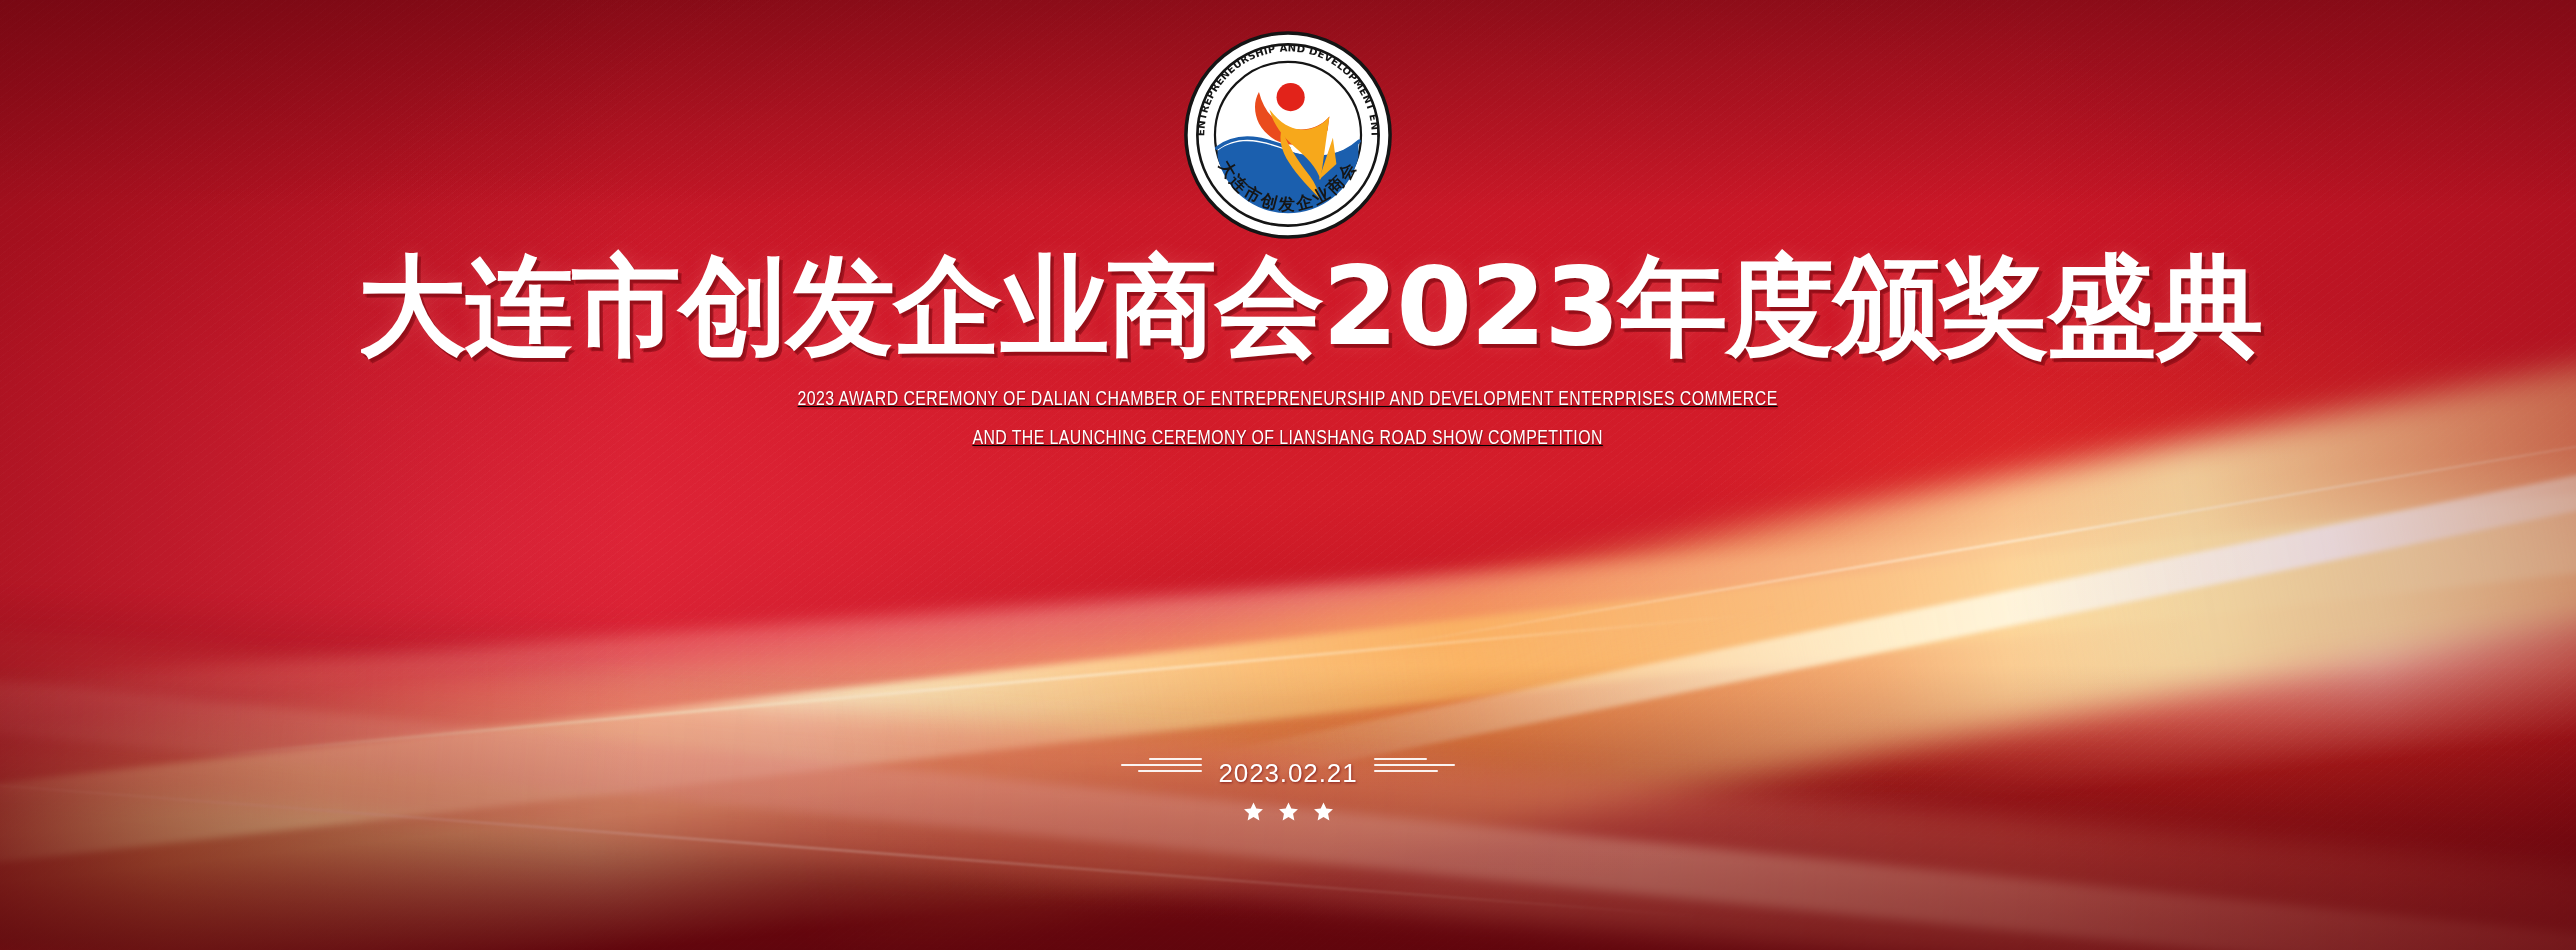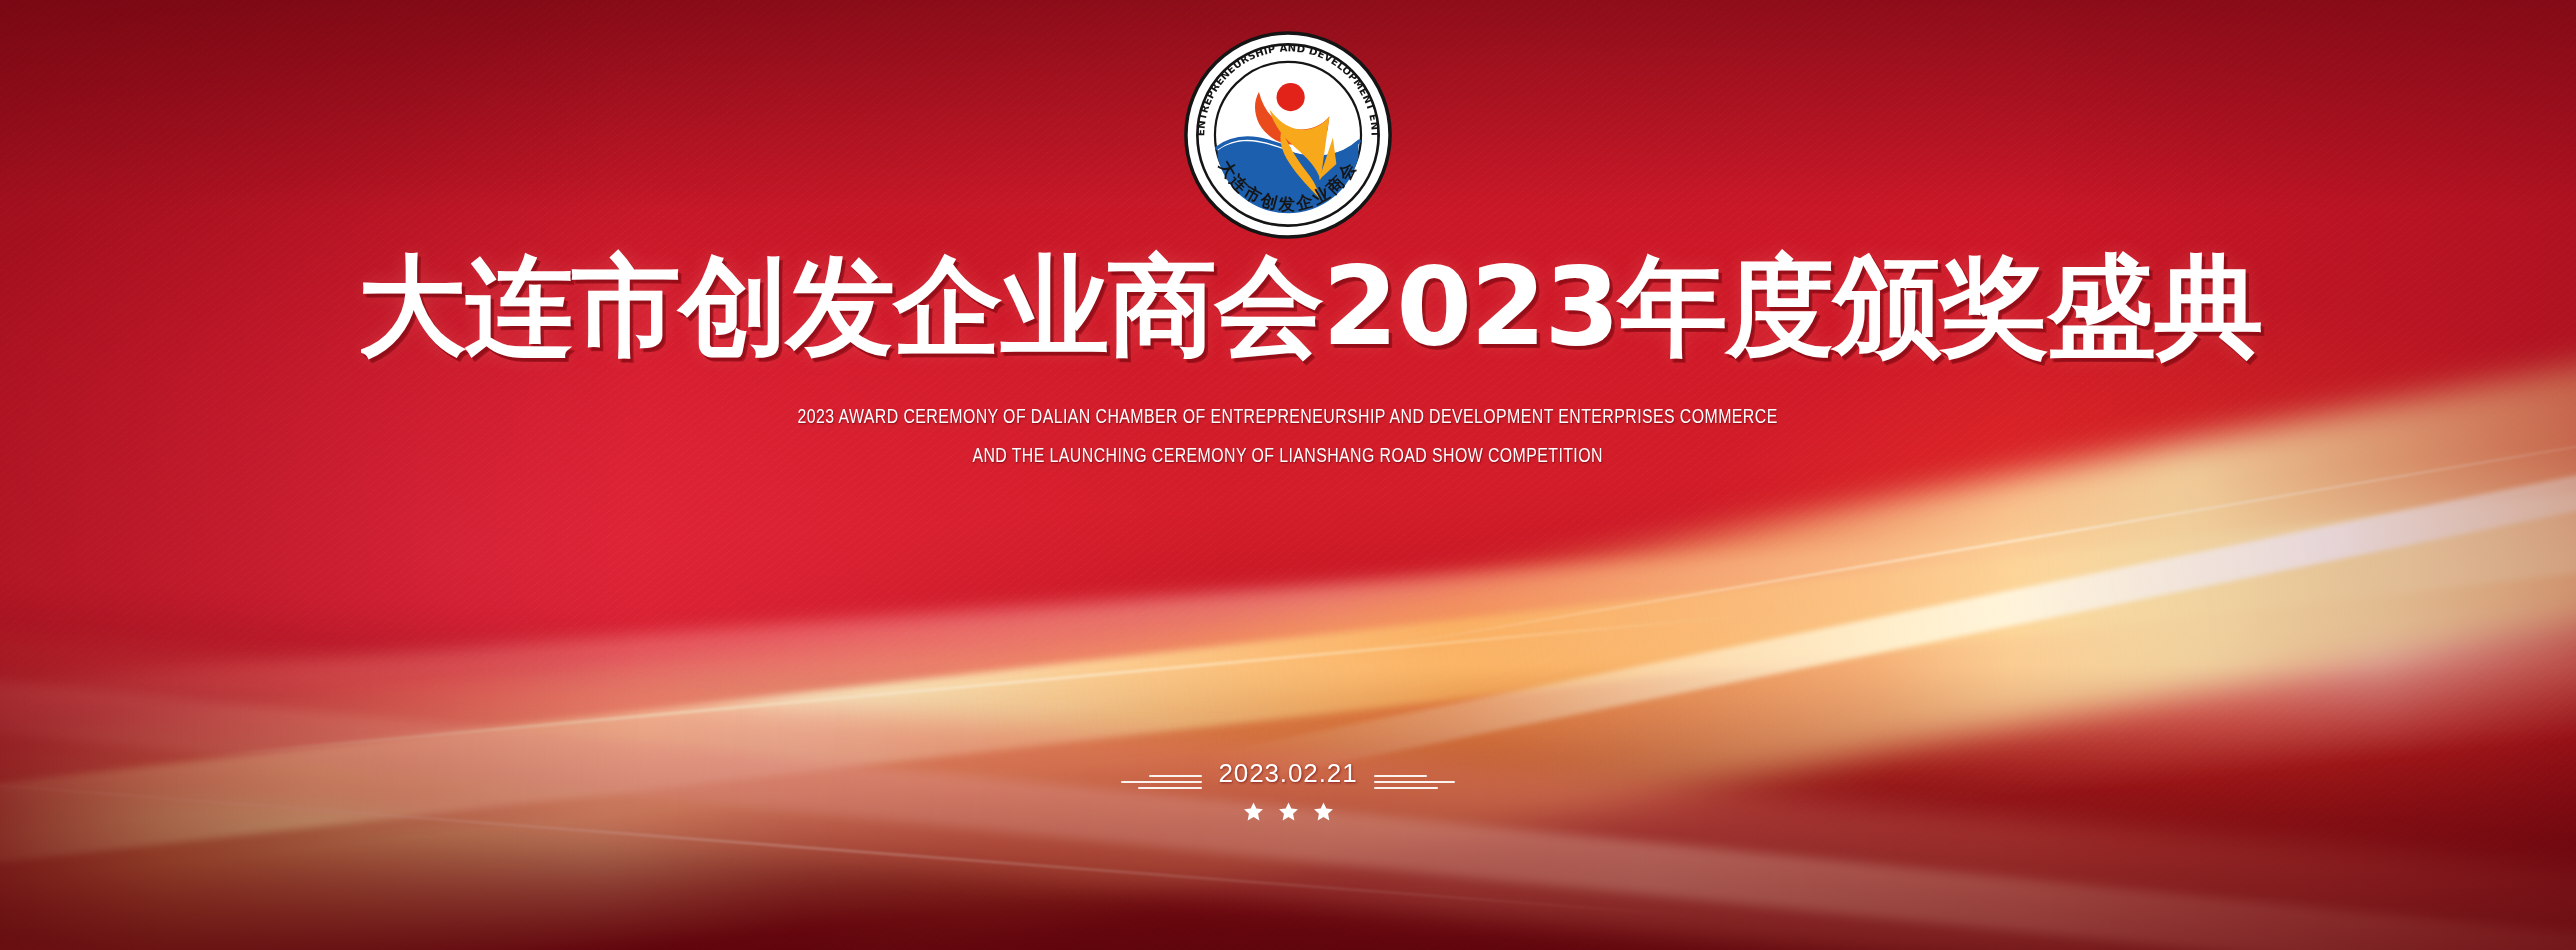--- a/index.html
+++ b/index.html
@@ -215,23 +215,24 @@
        3.5px 4.4px 0 rgba(120,6,14,0.55),
        1.8px 2.6px 0 rgba(150,10,18,0.45),
        0 0 19.4px rgba(255,160,150,0.20);
     white-space: nowrap;
   }
   .title-line.l1 { font-size: 109px; }
   .title-line.l2 { font-size: 109px; margin-top: 10.6px; }
 
   
   .subtitle-block {
-    margin-top: 46px;
+    margin-top: 28px;
     text-align: center;
     flex: 0 0 auto;
+    text-decoration: underline;
   }
   .subtitle-line {
     color: #ffffff;
     font-family: "Liberation Sans", sans-serif;
     font-size: 19.4px;
     font-weight: 400;
     letter-spacing: 0.5px;
     line-height: 1.0;
     transform: scaleX(0.82);
     transform-origin: center;
@@ -244,21 +245,21 @@
   .date-block {
     position: absolute;
     left: 0; right: 0;
     top: 758px;
     display: flex;
     flex-direction: column;
     align-items: center;
   }
   .date-row {
     display: flex;
-    align-items: flex-end;
+    align-items: flex-start;
     gap: 16px;
   }
   .date-rules {
     display: flex;
     flex-direction: column;
     gap: 4.4px;
     width: 81px;
   }
   .date-rules span {
     display: block;

